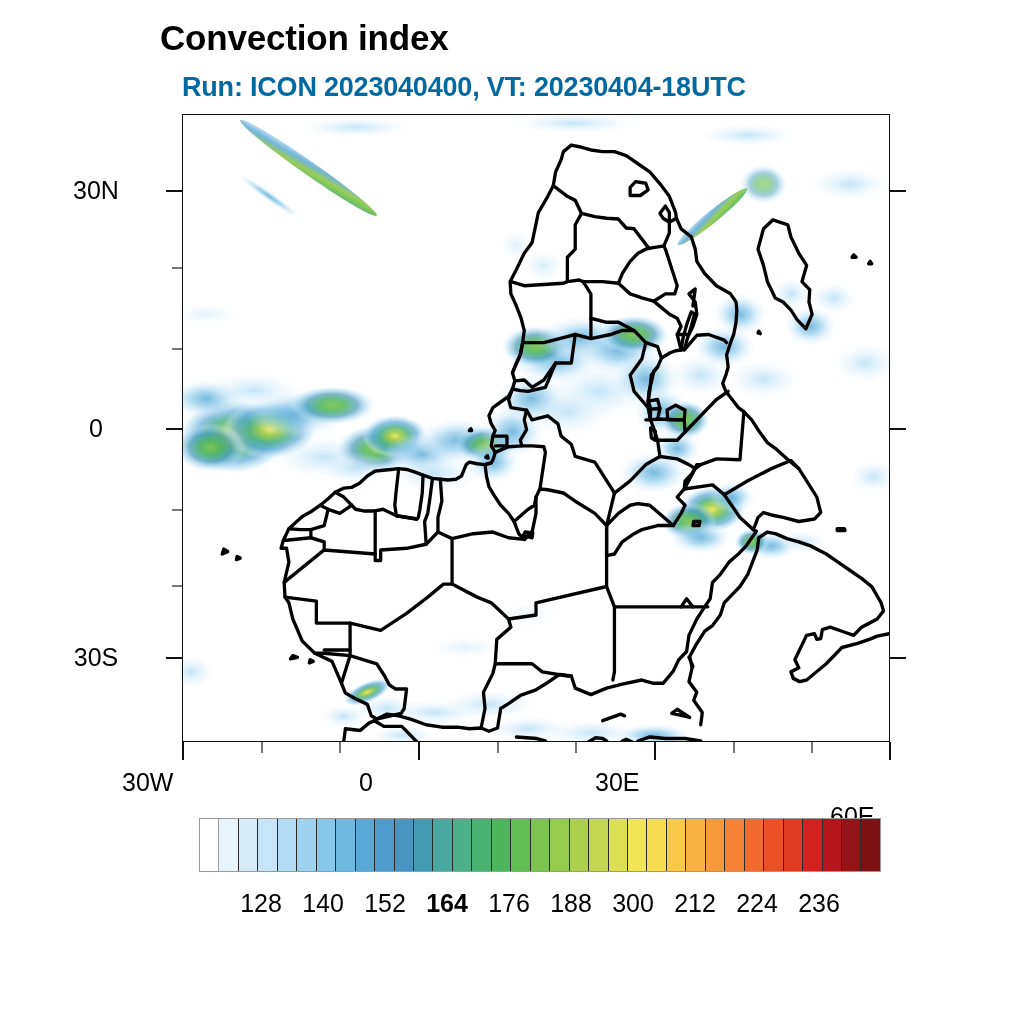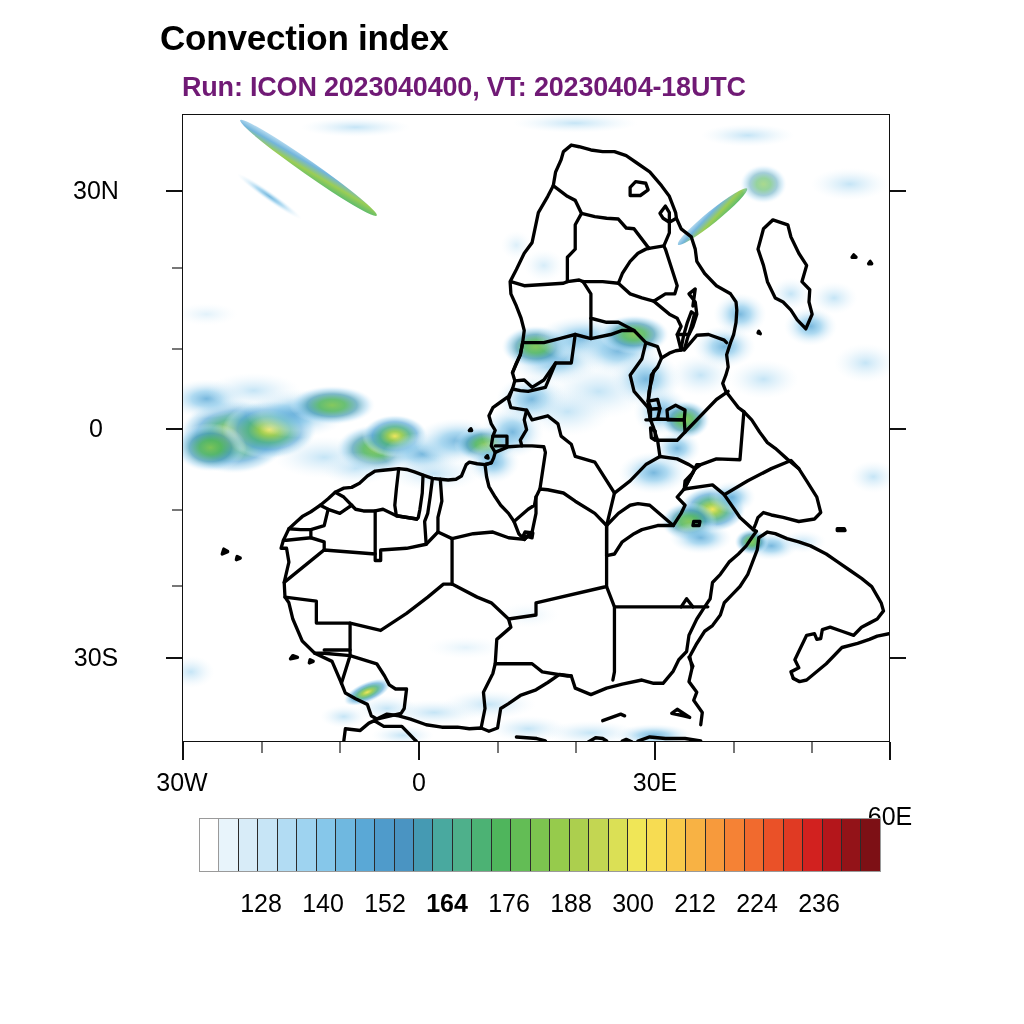--- a/index.html
+++ b/index.html
@@ -8,40 +8,40 @@
   #stage{position:absolute;left:0;top:0;width:1024px;height:1024px;}
 
   
   .title-main{
     position:absolute;left:160px;top:18px;
     font-size:35px;font-weight:bold;color:#000;letter-spacing:-0.2px;
     white-space:nowrap;
   }
   .title-sub{
     position:absolute;left:182px;top:72px;
-    font-size:27px;font-weight:bold;color:#701a75;letter-spacing:-0.2px;
+    font-size:27px;font-weight:bold;color:#0369a1;letter-spacing:-0.2px;
     white-space:nowrap;
   }
 
   
   #plot{
     position:absolute;left:182px;top:114px;width:708px;height:628px;
     border:1.5px solid #111;box-sizing:border-box;background:#ffffff;overflow:hidden;
   }
   #mapsvg{position:absolute;left:0;top:0;width:100%;height:100%;display:block;}
 
   
   .tick{position:absolute;background:#111;}
   .tick.v{width:1.5px;}
   .tick.h{height:1.5px;}
 
   .axlabel{position:absolute;font-size:25px;color:#000;white-space:nowrap;
            font-family:"Liberation Sans",sans-serif;}
   .axlabel.lat{text-align:center;}
-  .axlabel.lon{text-align:center;}
+  .axlabel.lon{text-align:left;}
 
   
   #cbar{position:absolute;left:199px;top:818px;width:682px;height:54px;
         display:flex;box-sizing:border-box;border:1px solid #9a9a9a;background:#fff;}
   #cbar .cell{flex:1 1 0;height:100%;border-right:1px solid #2b2b2b;box-sizing:border-box;}
   #cbar .cell:last-child{border-right:none;}
   #cbar .cell.first{border-right:1px solid #9a9a9a;}
 
   #cbarlabels{position:absolute;left:199px;top:880px;width:682px;height:36px;margin-top:9px;}
   #cbarlabels span{position:absolute;font-size:25px;color:#000;transform:translateX(-50%);

